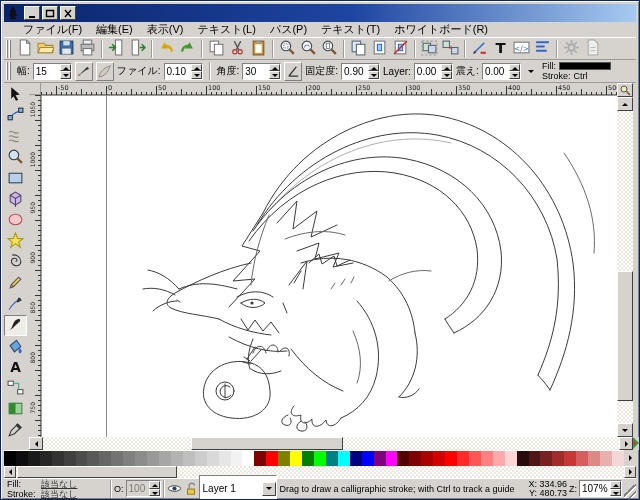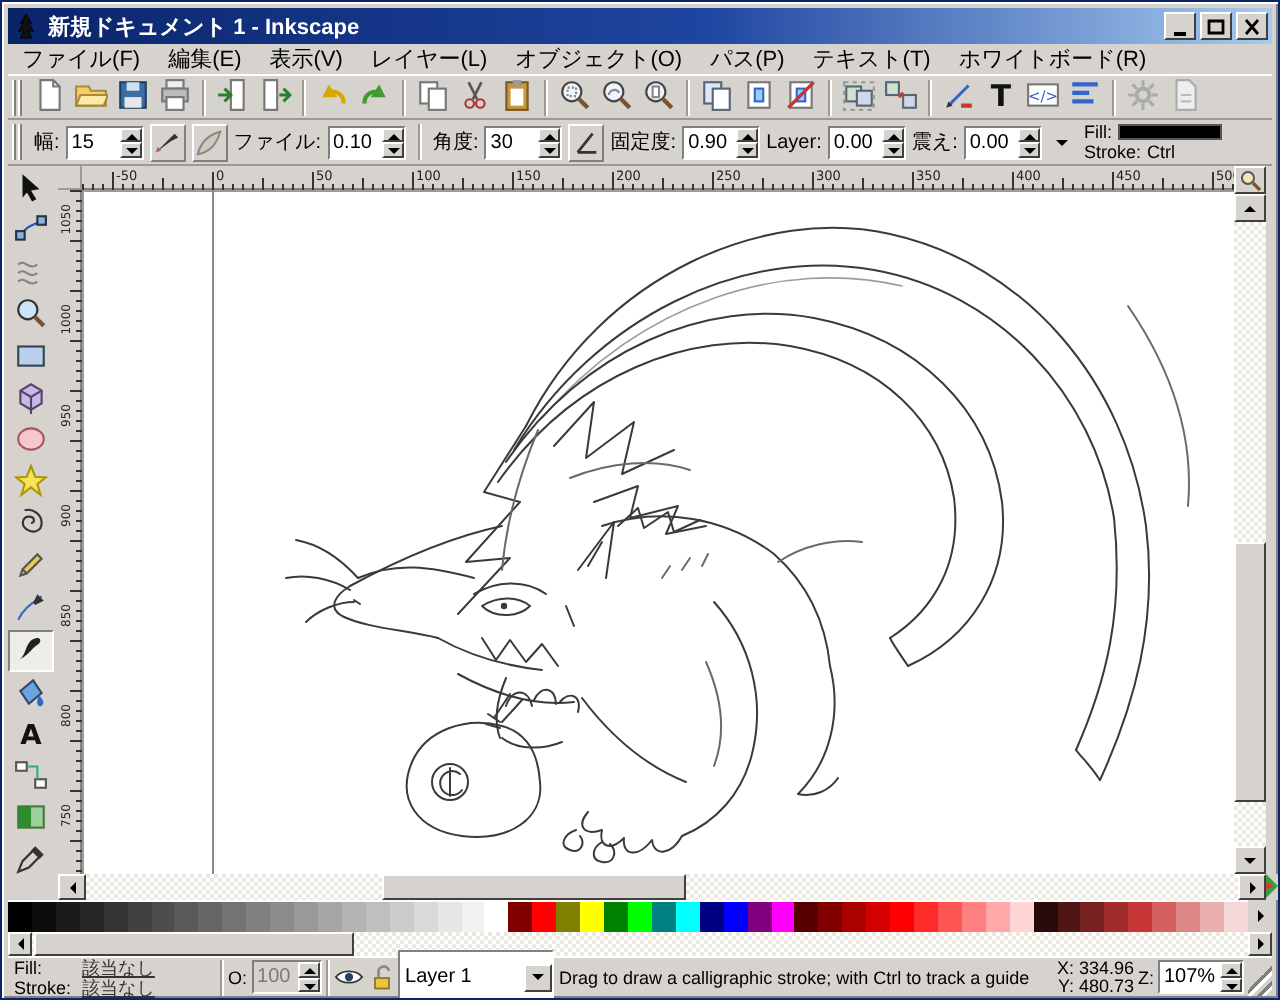--- a/index.html
+++ b/index.html
@@ -10,21 +10,21 @@
   
   .titlebar{position:absolute;left:3px;top:3px;right:3px;height:18px;
     background:linear-gradient(90deg,#0a246a 0%,#1e45a0 55%,#a6caf0 100%);
     display:flex;align-items:center;color:#fff;font-weight:bold;font-size:11px;padding:0 2px;}
   .app-icon{width:14px;height:14px;margin-right:4px;flex:0 0 auto;}
   .title-text{flex:1;white-space:nowrap;overflow:hidden;}
   .win-btns{display:flex;gap:2px;}
   .winbtn{width:16px;height:14px;background:#d6d3ce;border:1px solid;padding:0;
     border-color:#fff #404040 #404040 #fff;display:flex;align-items:center;justify-content:center;}
   
-  .menubar{position:absolute;left:3px;top:21px;right:3px;height:15px;display:flex;align-items:center;
+  .menubar{position:absolute;left:15px;top:21px;right:3px;height:15px;display:flex;align-items:center;
     background:#d6d3ce;font-size:11px;}
   .menu-item{padding:0 7px;height:15px;display:flex;align-items:center;white-space:nowrap;}
   
   .cmdbar{position:absolute;left:3px;top:36px;right:3px;height:23px;display:flex;align-items:center;
     border-top:1px solid #fff;border-bottom:1px solid #9d9a94;background:#d6d3ce;padding-left:2px;}
   .optsbar{position:absolute;left:3px;top:59px;right:3px;height:23px;display:flex;align-items:center;
     border-bottom:1px solid #9d9a94;background:#d6d3ce;gap:3px;padding-left:2px;overflow:hidden;white-space:nowrap;}
   .grip{width:5px;height:18px;margin-right:3px;flex:0 0 auto;
     background:linear-gradient(90deg,#fff 0 1px,#808080 1px 2px,transparent 2px 3px,#fff 3px 4px,#808080 4px 5px);}
   .tbtn{width:21px;height:21px;background:#d6d3ce;border:1px solid #d6d3ce;display:flex;
@@ -114,21 +114,20 @@
 <body>
 
 <div class="window">
 
   <div class="titlebar">
     <span class="app-icon">
       <svg viewBox="0 0 14 14" width="14" height="14">
           <path d="M7 1l3 5-2-1 3 5-3-1 2 4H4l2-4-3 1 3-5-2 1z" fill="#111" stroke="#000" stroke-width=".4"></path>
         </svg>
     </span>
-    <span class="title-text">新規ドキュメント 1 - Inkscape</span>
     <span class="win-btns">
       <button class="winbtn">
           <svg width="10" height="9">
             <path d="M2 8h6" stroke="#000" stroke-width="2"></path>
           </svg>
         </button>
       <button class="winbtn">
           <svg width="10" height="9">
             <path d="M1.5 1.5h7v6h-7z" fill="none" stroke="#000" stroke-width="1.4"></path>
           </svg>
@@ -138,22 +137,21 @@
             <path d="M2 1l6 7M8 1L2 8" stroke="#000" stroke-width="1.4"></path>
           </svg>
         </button>
     </span>
   </div>
 
   <div class="menubar" id="menubar">
       <span class="menu-item">ファイル(F)</span>
       <span class="menu-item">編集(E)</span>
       <span class="menu-item">表示(V)</span>
-      <span class="menu-item">レイヤー(L)</span>
-      <span class="menu-item">オブジェクト(O)</span>
+      <span class="menu-item">テキスト(L)</span>
       <span class="menu-item">パス(P)</span>
       <span class="menu-item">テキスト(T)</span>
       <span class="menu-item">ホワイトボード(R)</span>
     </div>
 
   <div class="cmdbar" id="cmdbar">
       <span class="grip"></span>
       <button class="tbtn">
         <span class="icn"><svg viewBox="0 0 16 16" width="17" height="17">
             <path d="M4 1h6l3 3v11H4z" fill="#fff" stroke="#777"></path>

